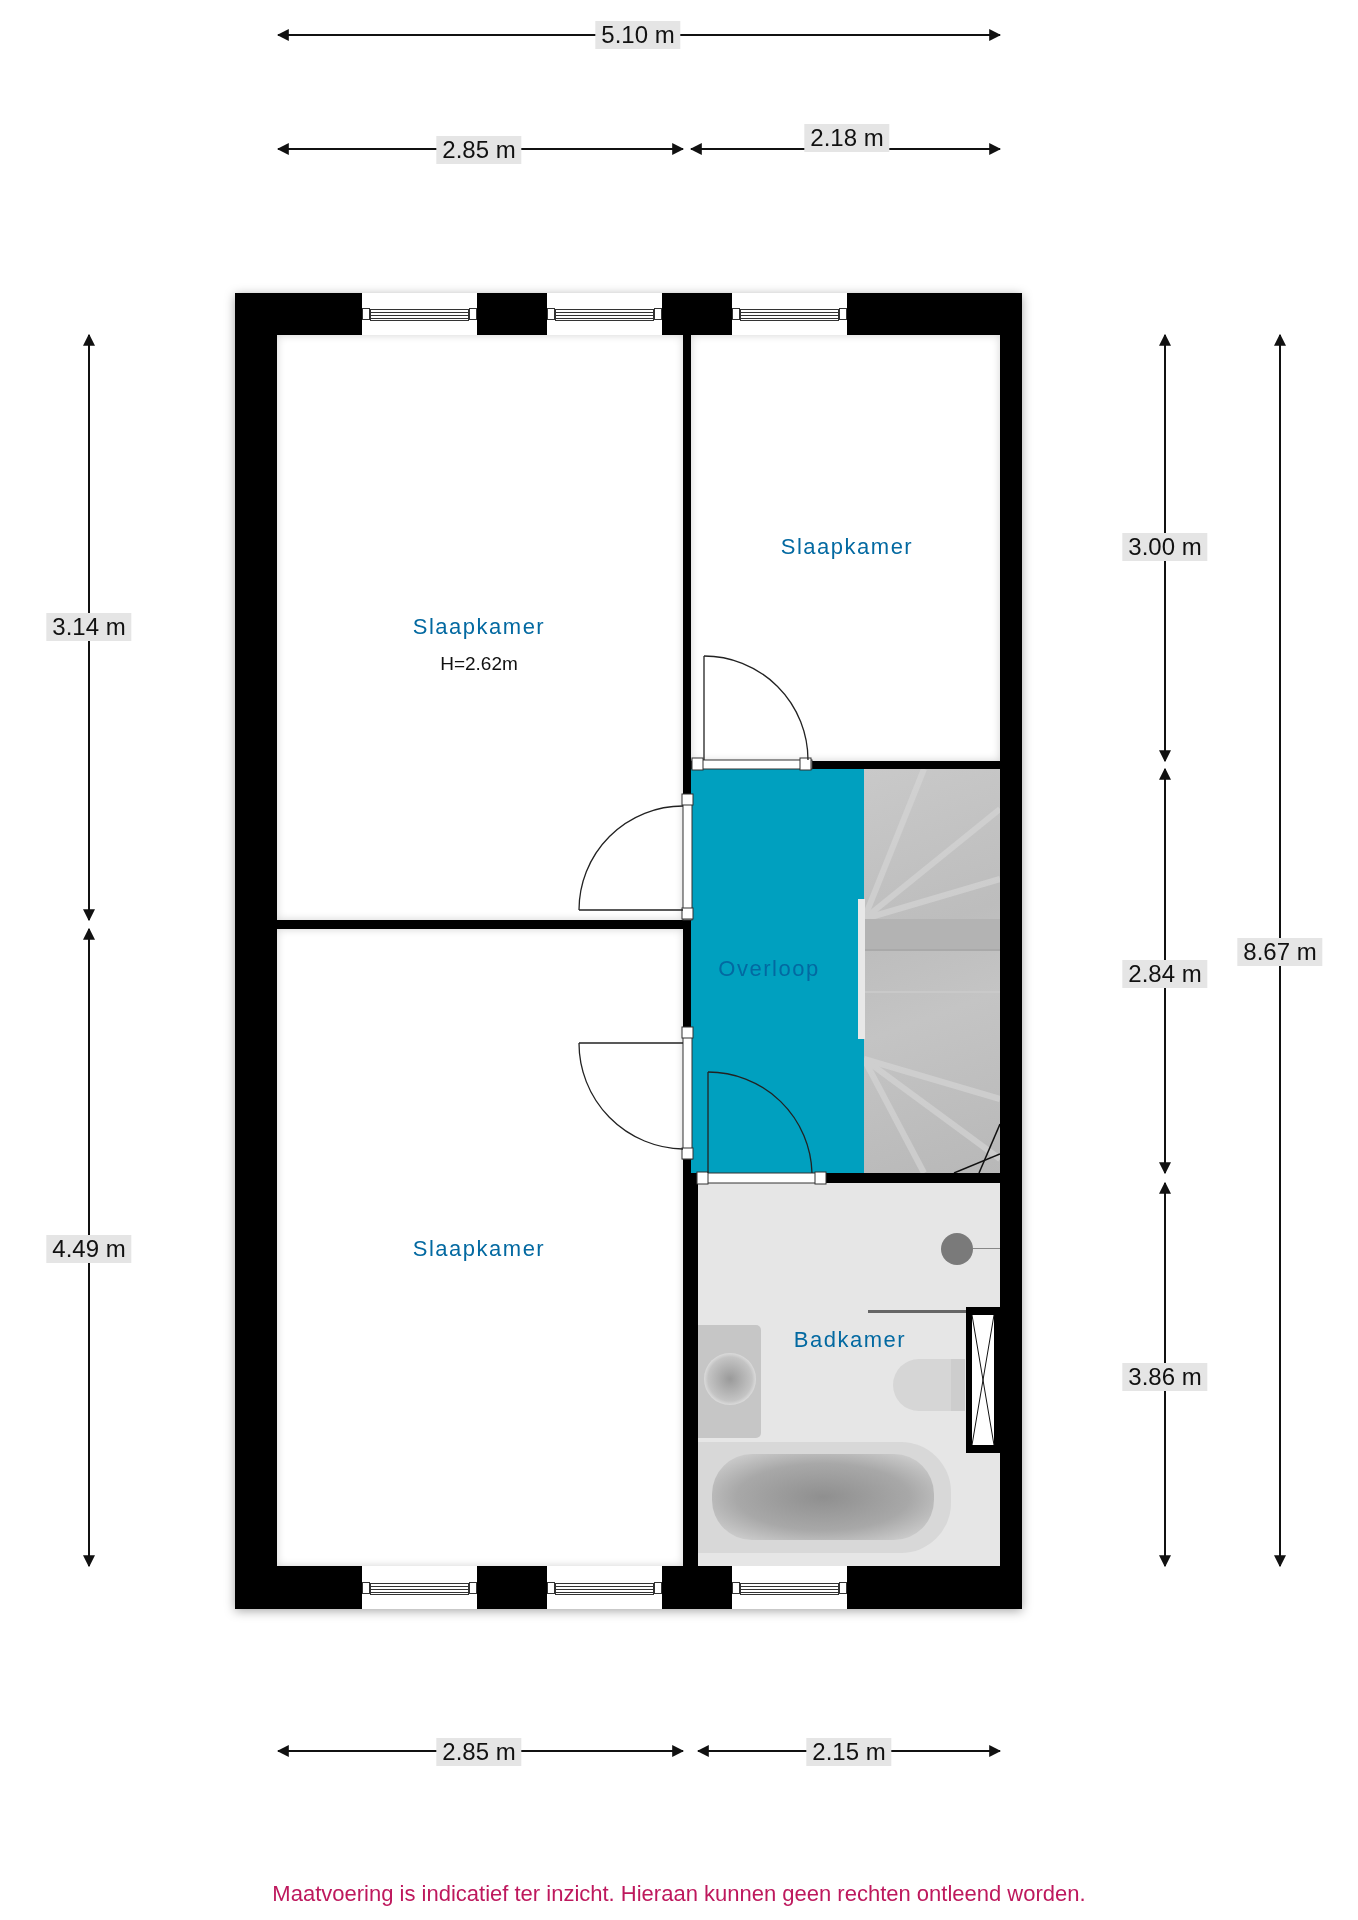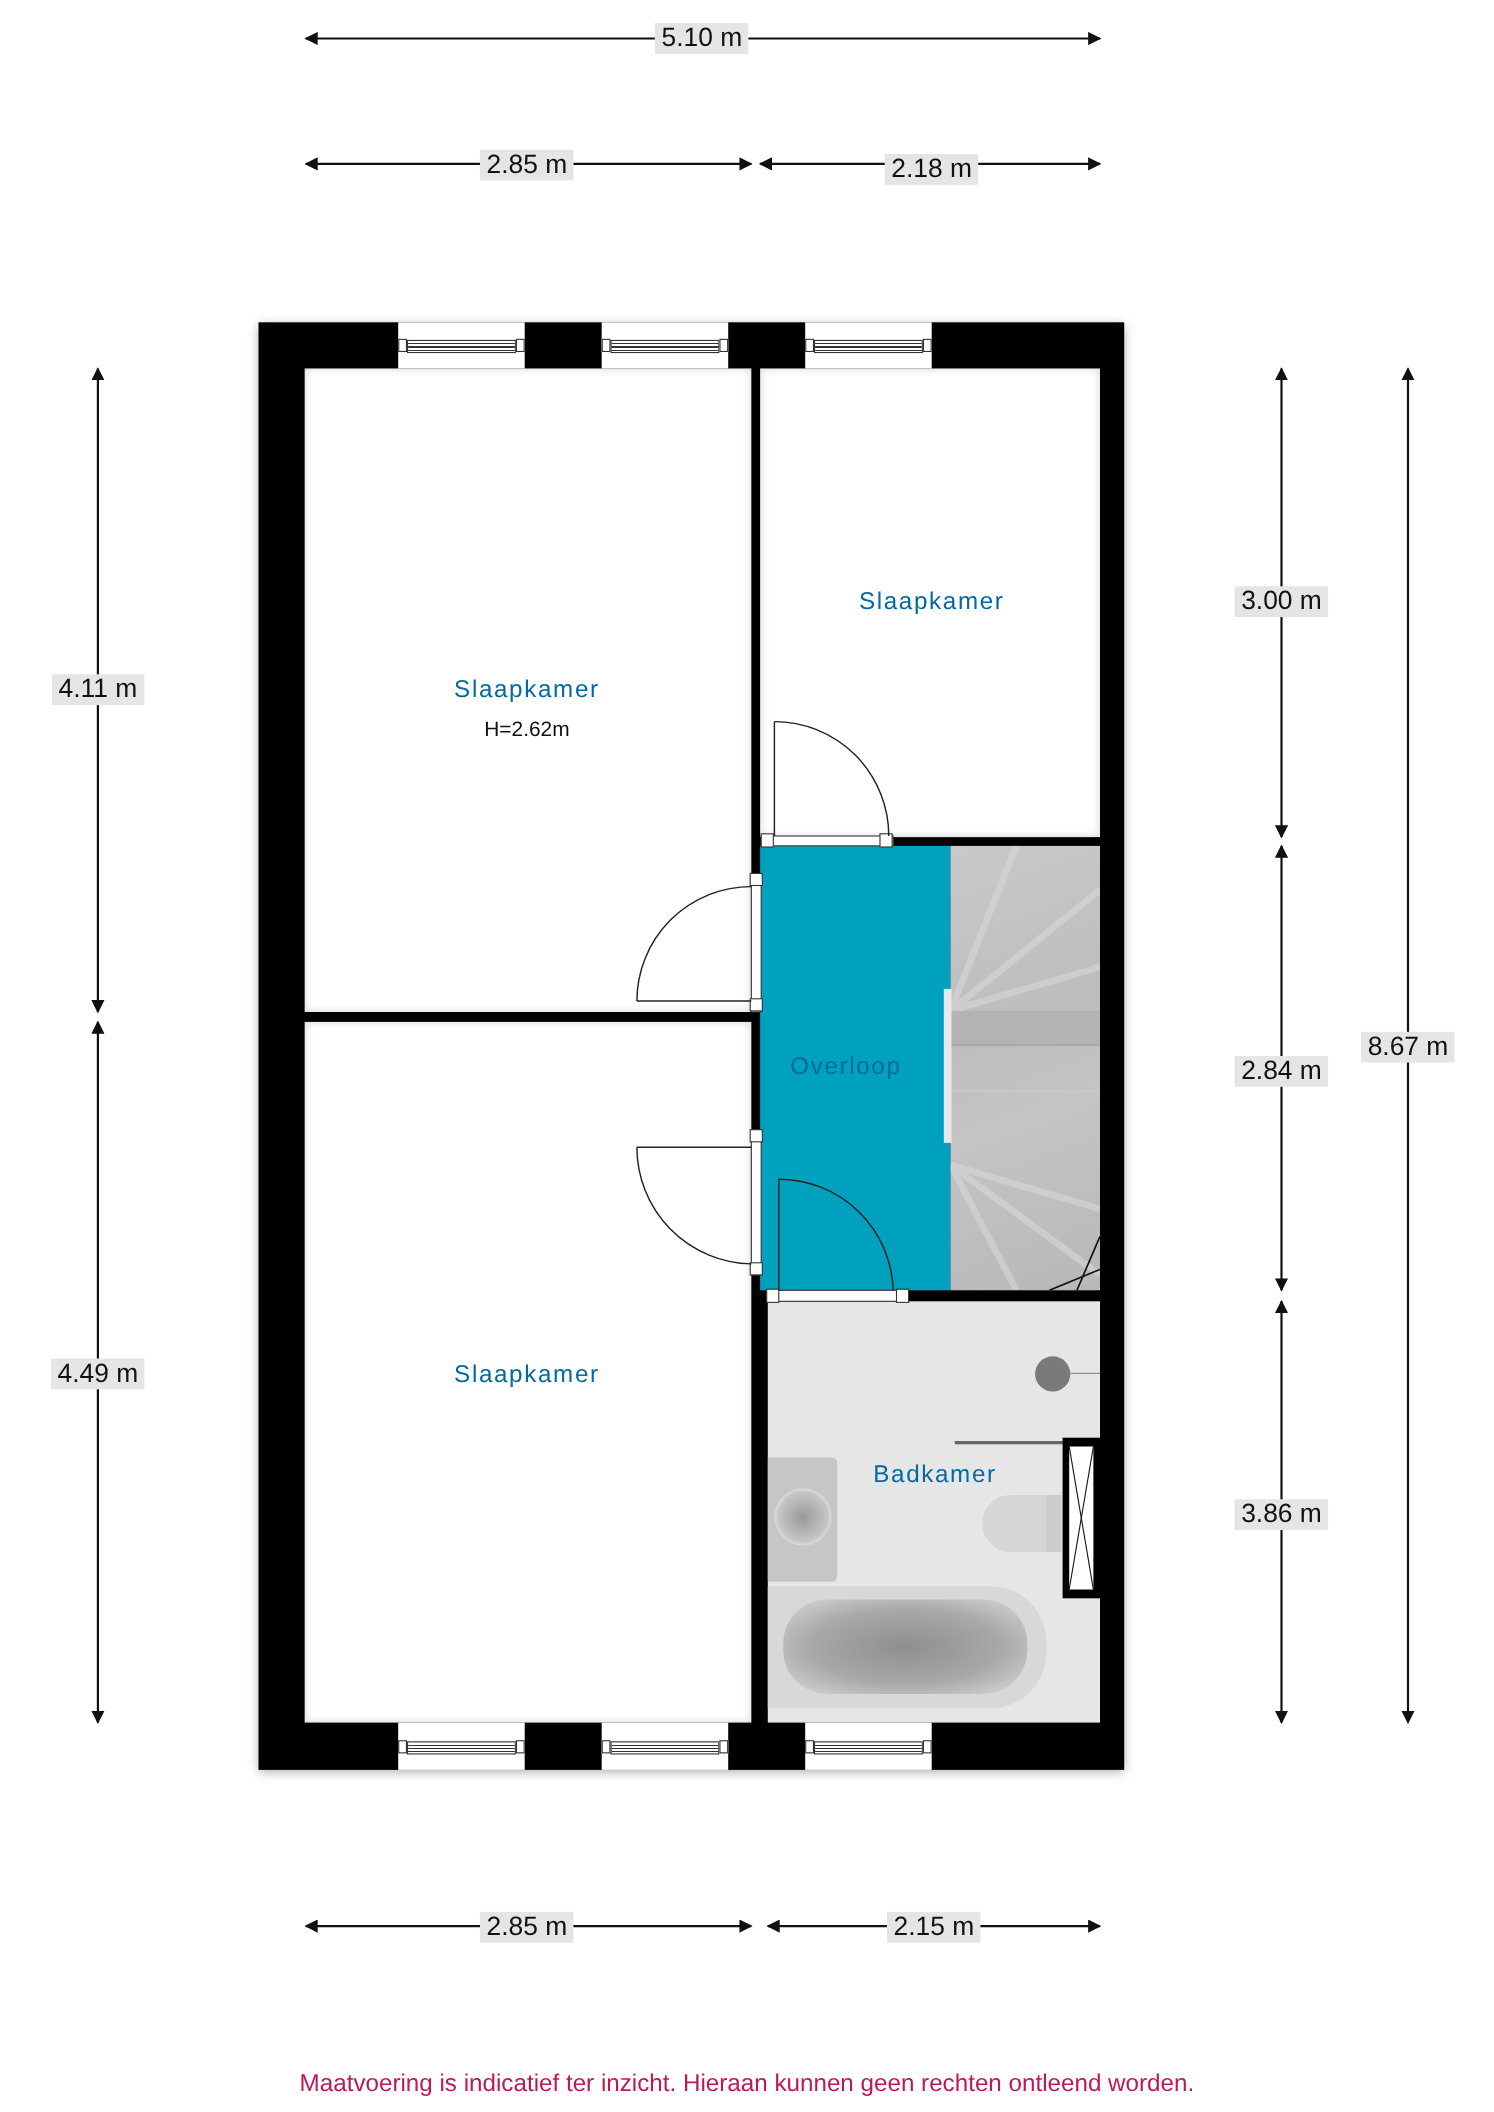--- a/index.html
+++ b/index.html
@@ -44,24 +44,24 @@
     <line x1="1165" y1="335" x2="1165" y2="761" marker-start="url(#ah)" marker-end="url(#ah)"></line>
     <line x1="1165" y1="769" x2="1165" y2="1173" marker-start="url(#ah)" marker-end="url(#ah)"></line>
     <line x1="1165" y1="1183" x2="1165" y2="1566" marker-start="url(#ah)" marker-end="url(#ah)"></line>
 
     <line x1="1280" y1="335" x2="1280" y2="1566" marker-start="url(#ah)" marker-end="url(#ah)"></line>
   </g>
 </svg>
 
 <span class="dimtext" style="left:638px;top:35px;">5.10 m</span>
 <span class="dimtext" style="left:479px;top:150px;">2.85 m</span>
-<span class="dimtext" style="left:847px;top:154px;">2.18 m</span>
+<span class="dimtext" style="left:847px;top:138px;">2.18 m</span>
 <span class="dimtext" style="left:479px;top:1752px;">2.85 m</span>
 <span class="dimtext" style="left:849px;top:1752px;">2.15 m</span>
-<span class="dimtext" style="left:89px;top:627px;">4.11 m</span>
+<span class="dimtext" style="left:89px;top:627px;">3.14 m</span>
 <span class="dimtext" style="left:89px;top:1249px;">4.49 m</span>
 <span class="dimtext" style="left:1165px;top:547px;">3.00 m</span>
 <span class="dimtext" style="left:1165px;top:974px;">2.84 m</span>
 <span class="dimtext" style="left:1165px;top:1377px;">3.86 m</span>
 <span class="dimtext" style="left:1280px;top:952px;">8.67 m</span>
 
 <div class="building"></div>
 
 <div class="room" style="left:277px;top:335px;width:406px;height:585px;"></div>
 <div class="room" style="left:277px;top:929px;width:406px;height:637px;"></div>

